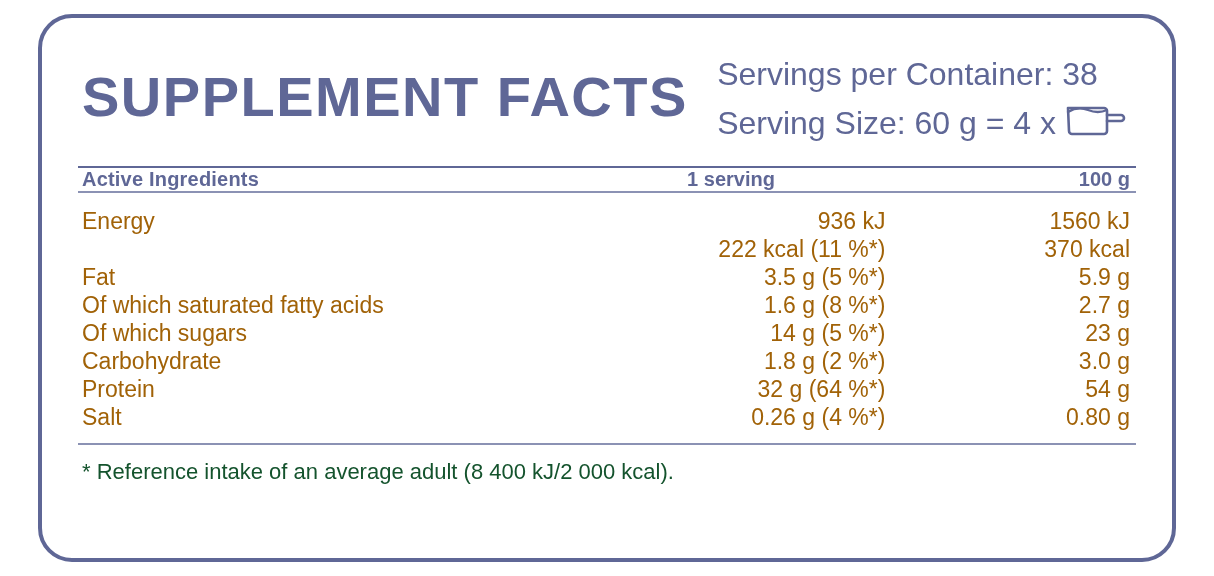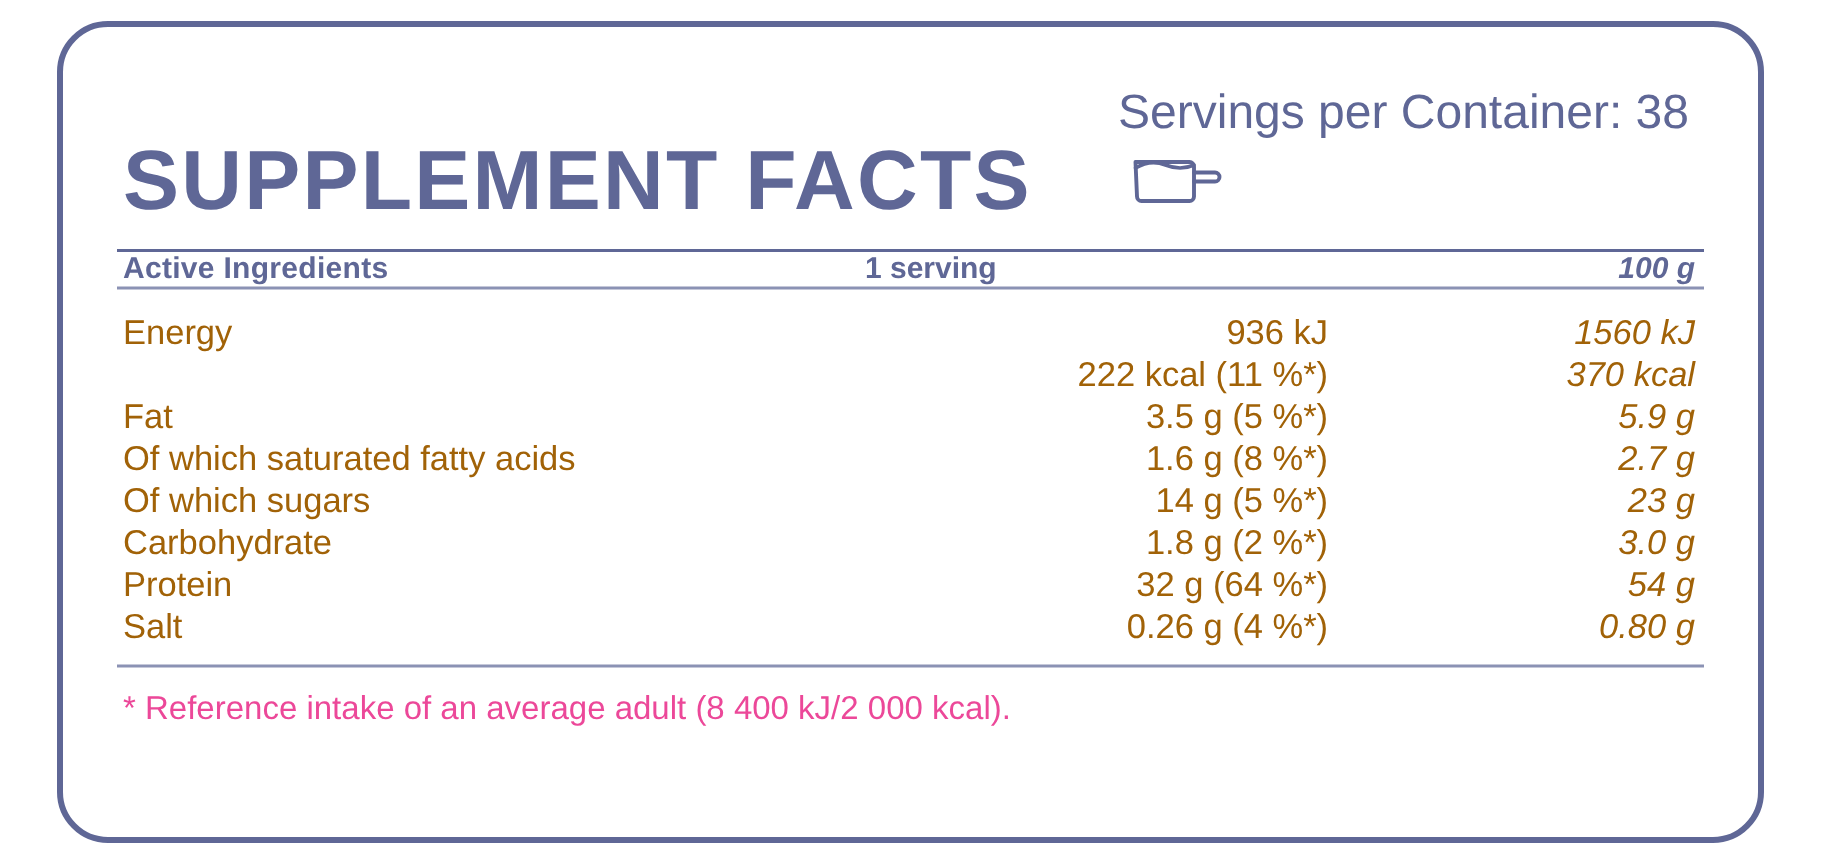--- a/index.html
+++ b/index.html
@@ -31,21 +31,21 @@
     position: absolute;
     left: 36px;
     top: 22px;
     right: 36px;
     bottom: 20px;
   }
 
   
   .header {
     display: flex;
-    align-items: flex-end;
+    align-items: center;
     justify-content: space-between;
     padding-top: 6px;
   }
   .title {
     font-size: 56px;
     font-weight: 700;
     letter-spacing: 1.5px;
     line-height: 1;
     color: #5f6796;
     white-space: nowrap;
@@ -84,66 +84,67 @@
     width: 100%;
     border-collapse: collapse;
     table-layout: fixed;
   }
   table.facts td, table.facts th {
     padding: 0;
     vertical-align: top;
   }
   .col-name  { width: 48%; }
   .col-serv  { width: 30%; }
-  .col-100   { width: 22%; font-style: italic; }
+  .col-100   { width: 22%; }
 
   .head-row th {
     font-size: 20px;
     font-weight: 700;
     padding: 12px 0 12px 0;
     color: #5f6796;
     margin-left: 40px;
   }
   .head-row th.col-name { text-align: left; padding-left: 4px; letter-spacing: 0.2px;}
-  .head-row th.col-serv { text-align: left; padding-right: 18px; }
+  .head-row th.col-serv { text-align: center; padding-right: 18px; }
   .head-row th.col-100  { text-align: right; padding-right: 6px; }
 
   .data-row td {
     font-size: 23px;
     line-height: 1.22;
     padding: 8px 0 8px 0;
     color: #a16207;
   }
   .data-row td.col-name { text-align: left; padding-left: 4px; }
   .data-row td.col-serv { text-align: right; padding-right: 18px; }
   .data-row td.col-100  { text-align: right; padding-right: 6px; }
 
   .data-row.first td { padding-top: 14px; }
 
   .sub { display: block; }
 
   .footnote {
     font-size: 22px;
-    color: #ec4899;
+    color: #14532d;
     padding: 14px 0 0 4px;
   }
 </style>
 </head>
 <body>
 
 <div id="panel">
   <div class="inner">
 
     <div class="header">
       <div class="title">SUPPLEMENT FACTS</div>
       <div class="servings">
         <div class="line">
           <span>Servings per Container: 38</span>
         </div>
         <div class="line">
+          <span>Serving Size: 60 g = 4 x</span>
           <span class="scoop">
             <svg width="62" height="36" viewBox="0 0 62 36" xmlns="http://www.w3.org/2000/svg">
               <path d="M4 7 h36 a3 3 0 0 1 3 3 v20 a3 3 0 0 1 -3 3 h-32 a3 3 0 0 1 -3 -3 z" fill="none" stroke="#5f6796" stroke-width="2.6" stroke-linejoin="round"></path>
               <path d="M4 11 q10 -6 20 -2 q10 4 19 0" fill="none" stroke="#5f6796" stroke-width="2.4" stroke-linecap="round"></path>
               <path d="M43 14 h14 a3 3 0 0 1 0 6 h-14" fill="none" stroke="#5f6796" stroke-width="2.6" stroke-linejoin="round" stroke-linecap="round"></path>
             </svg>
           </span>
         </div>
       </div>
     </div>

